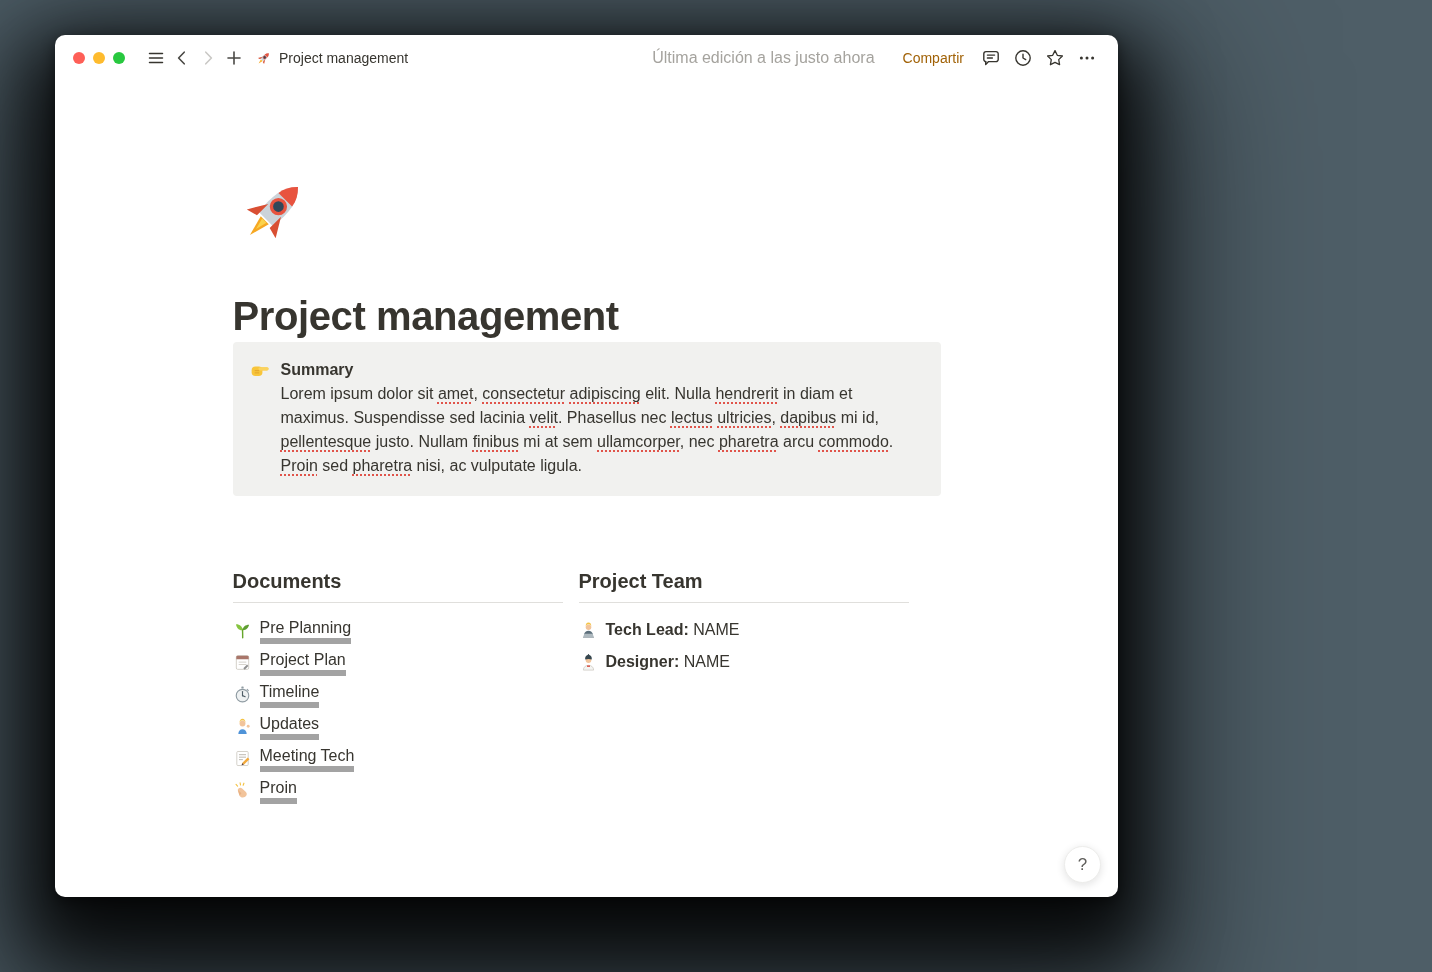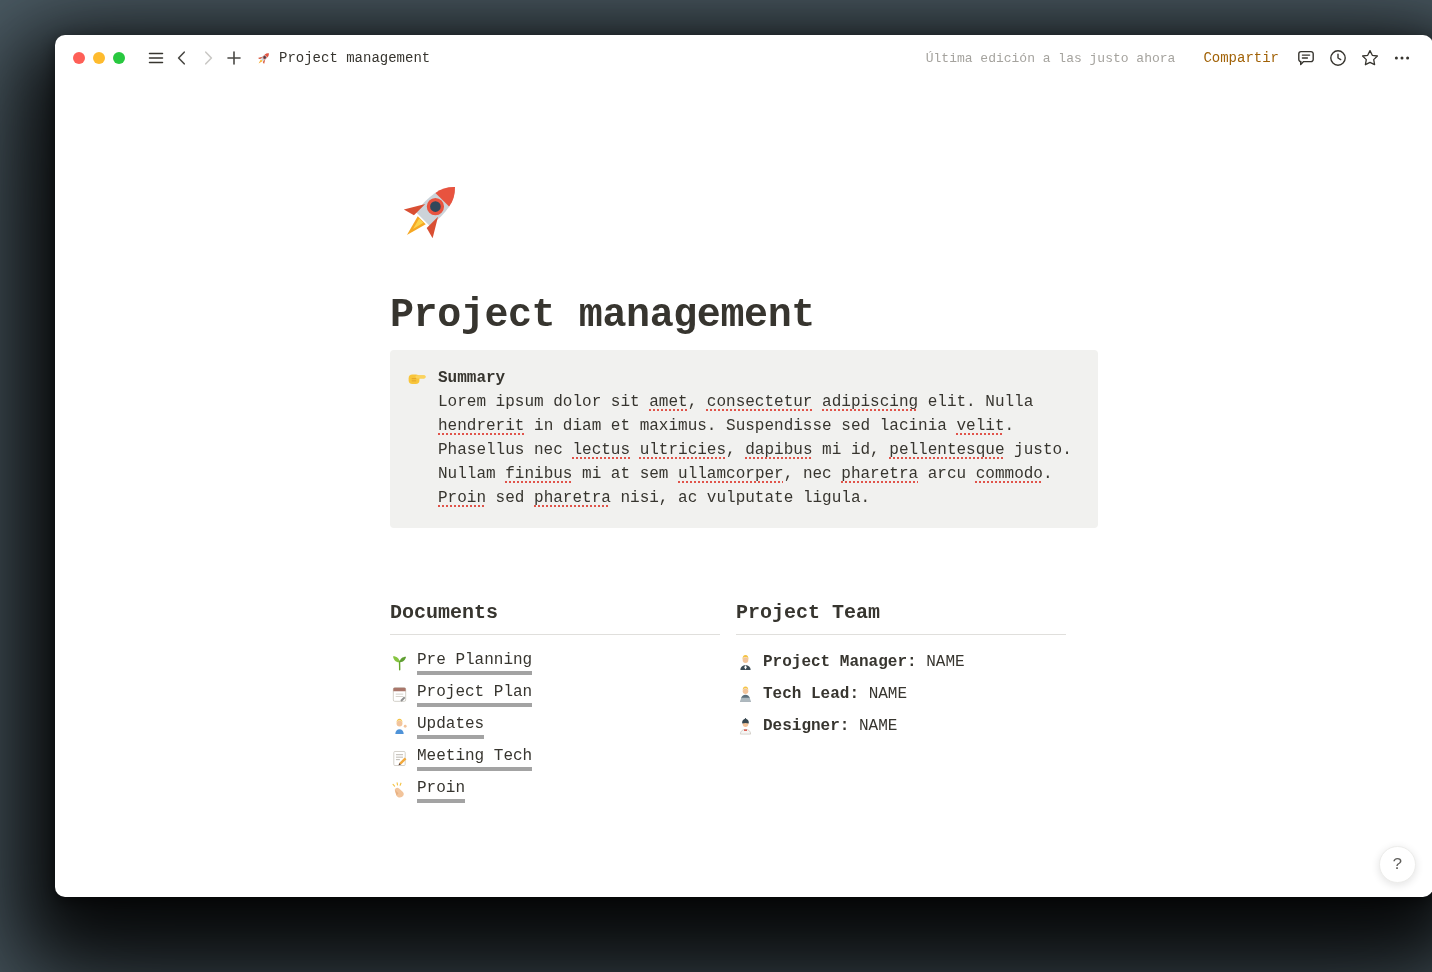--- a/index.html
+++ b/index.html
@@ -5,81 +5,80 @@
   * { box-sizing: border-box; margin: 0; padding: 0; }
   html, body { width: 1432px; height: 972px; overflow: hidden; }
   body {
     font-family: "Liberation Sans", "DejaVu Sans", sans-serif;
     background: #4e5e67;
     position: relative;
     color: #37352f;
   }
   .window {
     position: absolute; left: 55px; top: 35px;
-    width: 1378px; height: 862px;
+    width: 1063px; height: 862px;
     background: #ffffff; border-radius: 10px;
     box-shadow: 0 30px 70px 25px rgba(0,0,0,0.82), 0 70px 150px 60px rgba(0,0,0,0.55), 0 4px 14px rgba(0,0,0,0.45);
     overflow: hidden;
-    font-family: Liberation Mono, monospace;
   }
   
   .titlebar {
     height: 46px; display: flex; align-items: center;
     padding: 0 18px 0 18px; flex-shrink: 0;
   }
   .traffic { display: flex; gap: 8px; align-items: center; margin-right: 18px; }
   .light { width: 12px; height: 12px; border-radius: 50%; cursor: pointer; }
   .tb-btn {
     width: 26px; height: 26px; border-radius: 4px;
     display: flex; align-items: center; justify-content: center;
     cursor: pointer; background: none; border: none; flex-shrink: 0;
   }
   .tb-btn svg { display: block; }
   .crumb { display: flex; align-items: center; gap: 7px; margin-left: 8px; cursor: pointer; }
   .crumb .crumb-icon svg { width: 17px; height: 17px; display: block; }
   .crumb-title { font-size: 14px; color: #37352f; }
   .tb-right { margin-left: auto; display: flex; align-items: center; gap: 6px; }
-  .last-edited { font-size: 13px; color: #a5a39e; margin-right: 14px; white-space: nowrap; }
+  .last-edited { font-size: 16px; color: #a5a39e; margin-right: 14px; white-space: nowrap; }
   .share-btn {
     font-size: 14px; color: #a16207; background: none; border: none;
     padding: 4px 8px; border-radius: 4px; cursor: pointer; font-family: inherit;
   }
   
   .content { height: calc(100% - 46px); overflow: hidden; position: relative; }
   .page-col { width: 708px; margin: 0 auto; padding-top: 91px; }
   .page-icon { width: 80px; height: 80px; cursor: pointer; }
   .page-icon svg { width: 80px; height: 80px; display: block; }
   .page-title {
     margin-top: 42px; font-size: 40px; font-weight: 700;
     letter-spacing: -0.4px; color: #37352f; line-height: 1.1; cursor: text;
   }
   
   .callout {
-    margin-top: 12px; background: #f1f1ef; border-radius: 4px;
+    margin-top: 4px; background: #f1f1ef; border-radius: 4px;
     padding: 16px 16px 18px 16px; display: flex; gap: 10px;
     font-size: 16px; line-height: 24px;
   }
   .callout-icon { width: 22px; height: 22px; flex-shrink: 0; margin-top: 1px; cursor: pointer; }
   .callout-icon svg { width: 22px; height: 22px; display: block; }
   .callout-heading { font-weight: 700; }
   .callout-body { color: #37352f; }
   .sp {
     text-decoration: underline dotted #e0544a;
     text-decoration-thickness: 2px;
     text-underline-offset: 3px;
     text-align: right;
   }
   
   .sections { margin-top: 72px; display: grid; grid-template-columns: 330px 330px; column-gap: 48px; gap: 16px; }
   .section-heading { font-size: 20px; font-weight: 600; color: #37352f; line-height: 26px; cursor: text; }
   .section-divider { border: none; border-top: 1px solid #e0dfdc; margin: 8px 0 11px 0; }
   .row { display: flex; align-items: center; height: 32px; font-size: 16px; }
   .row-icon { width: 19px; height: 19px; margin-right: 8px; flex-shrink: 0; }
   .row-icon svg { width: 19px; height: 19px; display: block; }
-  .doc-link { color: #37352f; border-bottom: 4px solid #a3a3a3; cursor: pointer; line-height: 21px; }
+  .doc-link { color: #37352f; border-bottom: 6px solid #a3a3a3; cursor: pointer; line-height: 21px; }
   .member-text { cursor: text; }
   .member-role { font-weight: 700; }
   .member-name { font-weight: 400; }
   
   .help-btn {
     position: absolute; right: 17px; bottom: 14px;
     width: 37px; height: 37px; border-radius: 50%;
     background: #fff; border: 1px solid #ededeb;
     box-shadow: 0 2px 8px rgba(15,15,15,0.12);
     display: flex; align-items: center; justify-content: center;
@@ -248,20 +247,32 @@
                     <line x1="6" y1="9.6" x2="14" y2="9.6" stroke="#d7d4cd" stroke-width="1.1"></line>
                     <line x1="6" y1="12.1" x2="14" y2="12.1" stroke="#d7d4cd" stroke-width="1.1"></line>
                     <path d="M10.9 16.1 L14.8 12.2 L16.2 13.6 L12.3 17.5 Z" fill="#8f8f8f"></path>
                   </svg>
                 </span>
                 <span class="doc-link">Project Plan</span>
               </div>
               <div class="row">
                 <span class="row-icon">
                   <svg viewBox="0 0 20 20">
+                    <rect x="8.8" y="1.6" width="2.4" height="2.2" rx="0.5" fill="#8f9ba2"></rect>
+                    <line x1="14.9" y1="4.7" x2="16.1" y2="5.9" stroke="#8f9ba2" stroke-width="1.2" stroke-linecap="round"></line>
+                    <circle cx="10" cy="11.2" r="6.6" fill="#eef1f2" stroke="#8f9ba2" stroke-width="1.2"></circle>
+                    <line x1="10" y1="11.2" x2="10" y2="6.9" stroke="#4e5d66" stroke-width="1.2" stroke-linecap="round"></line>
+                    <line x1="10" y1="11.2" x2="12.8" y2="12.3" stroke="#4e5d66" stroke-width="1.2" stroke-linecap="round"></line>
+                  </svg>
+                </span>
+                <span class="doc-link">Timeline</span>
+              </div>
+              <div class="row">
+                <span class="row-icon">
+                  <svg viewBox="0 0 20 20">
                     <path d="M5.6 18 c0-3.3 2-5.1 4.4-5.1 s4.4 1.8 4.4 5.1 Z" fill="#4f93d8"></path>
                     <circle cx="10" cy="6.9" r="3.1" fill="#f2c49b"></circle>
                     <path d="M6.9 6.5 a3.1 3.1 0 0 1 6.2 0 c.3-3.1-1.2-4.7-3.1-4.7 s-3.4 1.6-3.1 4.7 Z" fill="#f4c344"></path>
                     <circle cx="16" cy="9.7" r="1.5" fill="#f2c49b"></circle>
                   </svg>
                 </span>
                 <span class="doc-link">Updates</span>
               </div>
               <div class="row">
                 <span class="row-icon">
@@ -292,31 +303,20 @@
               </div>
             </div>
         </div>
         <div>
           <h3 class="section-heading">Project Team</h3>
           <hr class="section-divider">
           <div id="team-list">
               <div class="row">
                 <span class="row-icon">
                   <svg viewBox="0 0 20 20">
-                    <path d="M4.6 18 c0-3.3 2.4-5.2 5.4-5.2 s5.4 1.9 5.4 5.2 Z" fill="#3b4a54"></path>
-                    <path d="M10 12.9 l1.4 2.2 -1.4 2.3 -1.4-2.3 Z" fill="#ffffff"></path>
-                    <circle cx="10" cy="7.4" r="3" fill="#f2c49b"></circle>
-                    <path d="M6.9 7.3 a3.1 3.1 0 0 1 6.2 0 c.5-3.4-1.1-5.3-3.1-5.3 s-3.6 1.9-3.1 5.3 Z" fill="#f4c344"></path>
-                  </svg>
-                </span>
-                <span class="member-text"><span class="member-role">Project Manager: </span><span class="member-name">NAME</span></span>
-              </div>
-              <div class="row">
-                <span class="row-icon">
-                  <svg viewBox="0 0 20 20">
                     <circle cx="10" cy="6.6" r="2.9" fill="#f2c49b"></circle>
                     <path d="M7.1 6.2 a2.9 2.9 0 0 1 5.8 0 c.3-2.9-1-4.5-2.9-4.5 s-3.2 1.6-2.9 4.5 Z" fill="#f4c344"></path>
                     <path d="M5.2 14.4 c.6-2.7 2.5-4.1 4.8-4.1 s4.2 1.4 4.8 4.1 Z" fill="#5c6f7b"></path>
                     <path d="M4.2 17.1 L5.7 13.5 H14.3 L15.8 17.1 Z" fill="#aeb9bf"></path>
                     <path d="M4.2 17.1 H15.8 V17.8 H4.2 Z" fill="#8f9ba2"></path>
                   </svg>
                 </span>
                 <span class="member-text"><span class="member-role">Tech Lead: </span><span class="member-name">NAME</span></span>
               </div>
               <div class="row">

